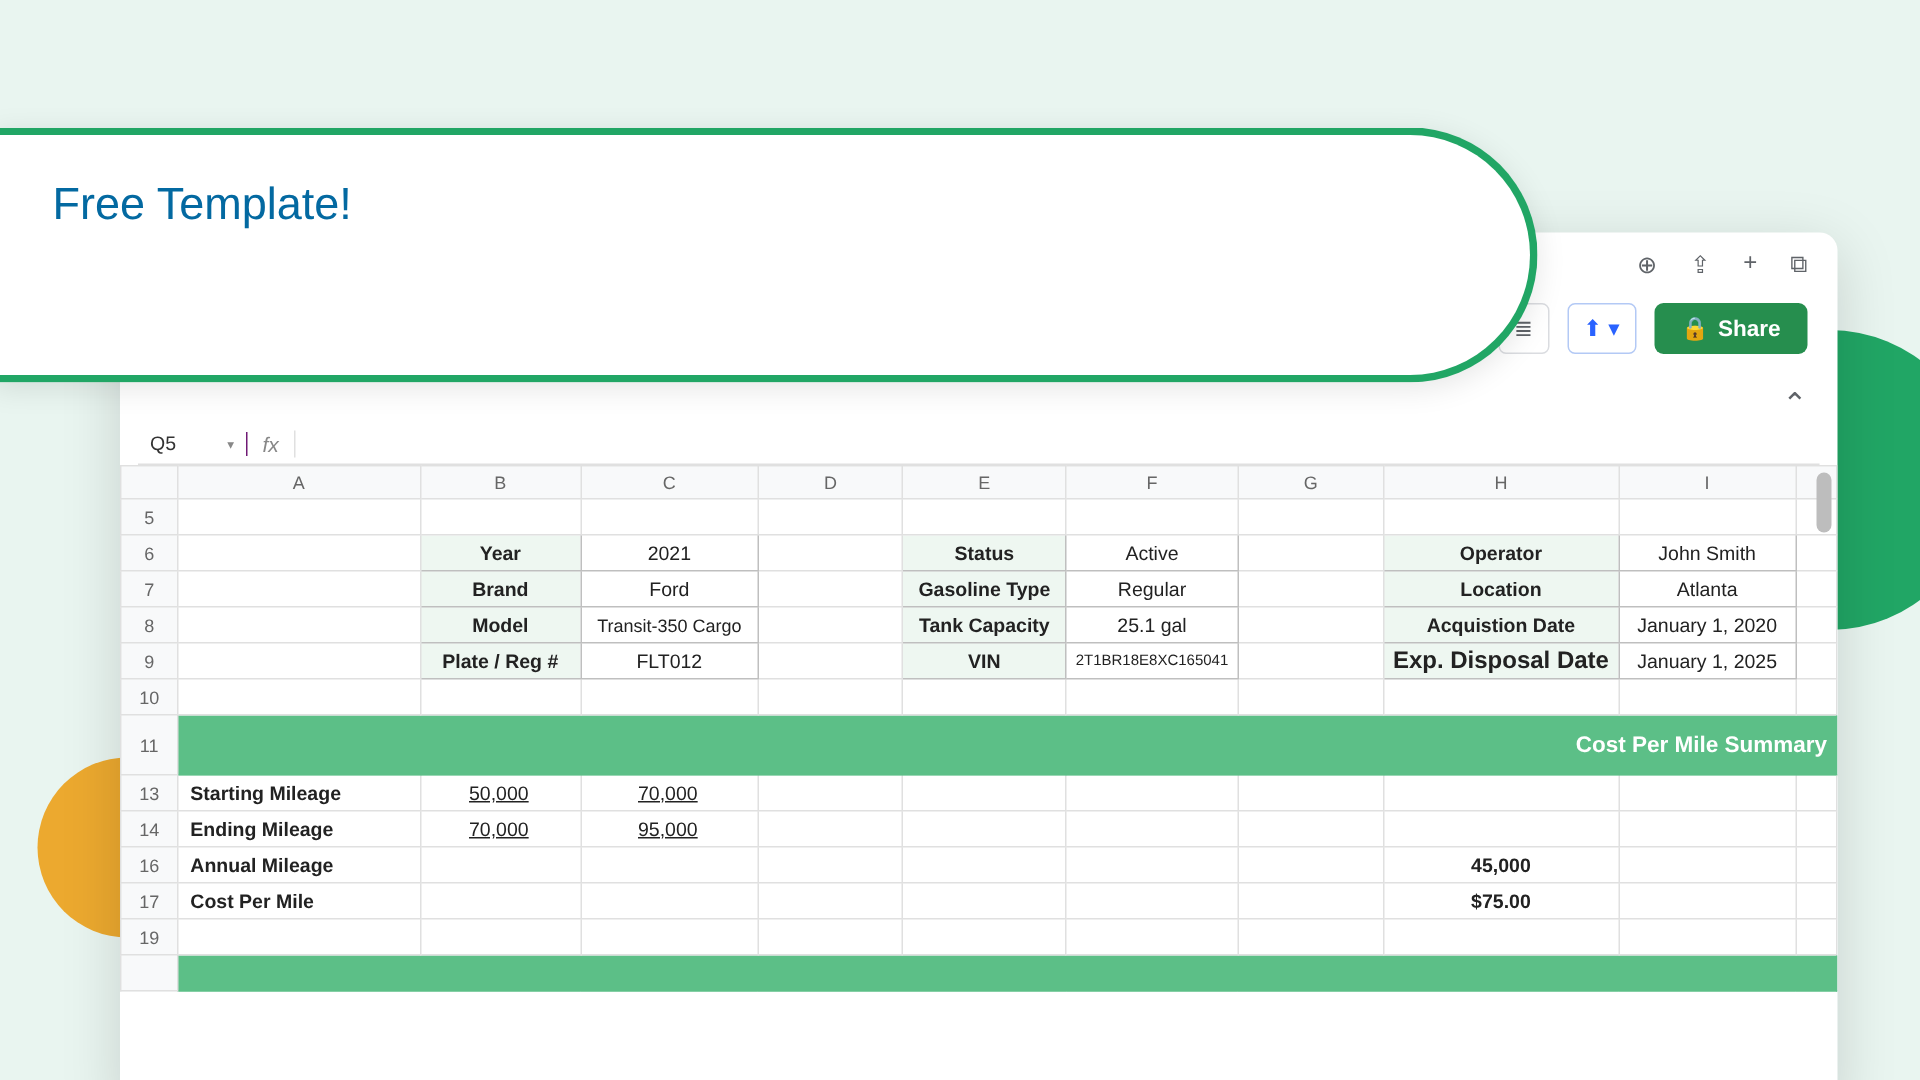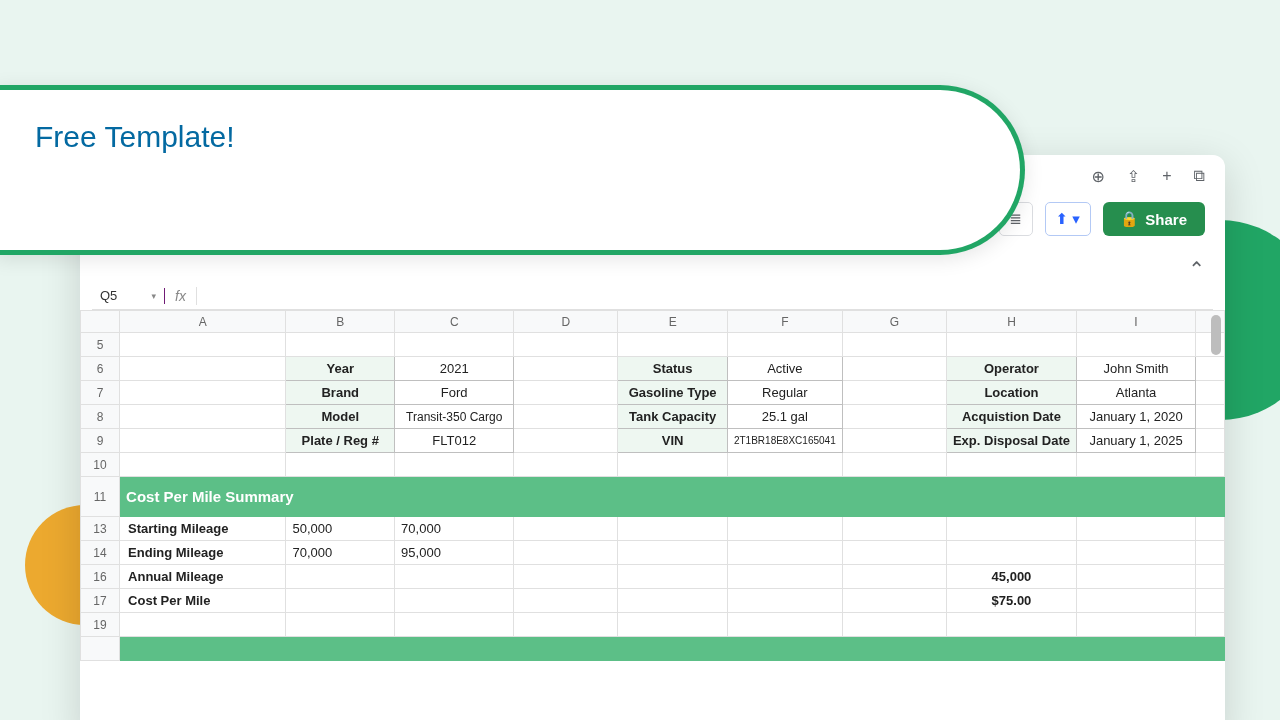--- a/index.html
+++ b/index.html
@@ -26,22 +26,22 @@
 .vscroll-thumb{position:absolute;right:4px;top:160px;width:10px;height:40px;background:#bdbdbd;border-radius:5px;}
 table{border-collapse:collapse;font-size:13px;color:#222;width:100%;}
 th,td{border:1px solid #e0e0e0;height:24px;padding:0 6px;text-align:center;white-space:nowrap;background:#fff;}
 th.rowhead{width:40px;background:#f8f9fa;color:#666;font-weight:400;font-size:12px;text-align:center;}
 tr.colhdr th{background:#f8f9fa;color:#666;font-weight:400;font-size:12px;height:22px;}
 td.label-a{text-align:left;font-weight:700;padding-left:8px;}
 .info-label{background:#eef7f1;font-weight:700;border:1px solid #bfbfbf;}
 .info-val{border:1px solid #bfbfbf;}
 .tall{height:40px;}
 .summary-band td{background:#5cbf87;color:#fff;font-weight:700;font-size:15px;border-color:#5cbf87;}
-.summary-band td.merged{text-align:left;}
-td.right{text-align:left;padding-right:8px;}
+.summary-band td.merged{text-align:right;}
+td.right{text-align:center;padding-right:8px;text-decoration:underline;}
 .bold{font-weight:700;}
 .green-row td{background:#5cbf87;border-color:#5cbf87;}
 .colA{width:170px;} .colB{width:110px;} .colC{width:120px;} .colD{width:110px;} .colE{width:110px;} .colF{width:115px;} .colG{width:110px;} .colH{width:120px;} .colI{width:120px;} .colJ{width:30px;}
 .corner{width:40px;background:#f8f9fa;border:1px solid #e0e0e0;}
 </style>
 </head>
 <body>
 
 <div class="deco-yellow"></div>
 <div class="deco-green"></div>
@@ -145,21 +145,21 @@
           </tr>
       <tr>
             <th class="rowhead">9</th>
             <td></td>
             <td class="info-label">Plate / Reg #</td>
             <td class="info-val">FLT012</td>
             <td></td>
             <td class="info-label">VIN</td>
             <td class="info-val" style="font-size:10px">2T1BR18E8XC165041</td>
             <td></td>
-            <td class="info-label" style="font-size:13px">Exp. Disposal Date</td>
+            <td class="info-label" style="font-size:16px">Exp. Disposal Date</td>
             <td class="info-val">January 1, 2025</td>
             <td></td>
           </tr>
       <tr>
             <th class="rowhead">10</th>
             <td></td>
             <td></td>
             <td></td>
             <td></td>
             <td></td>

